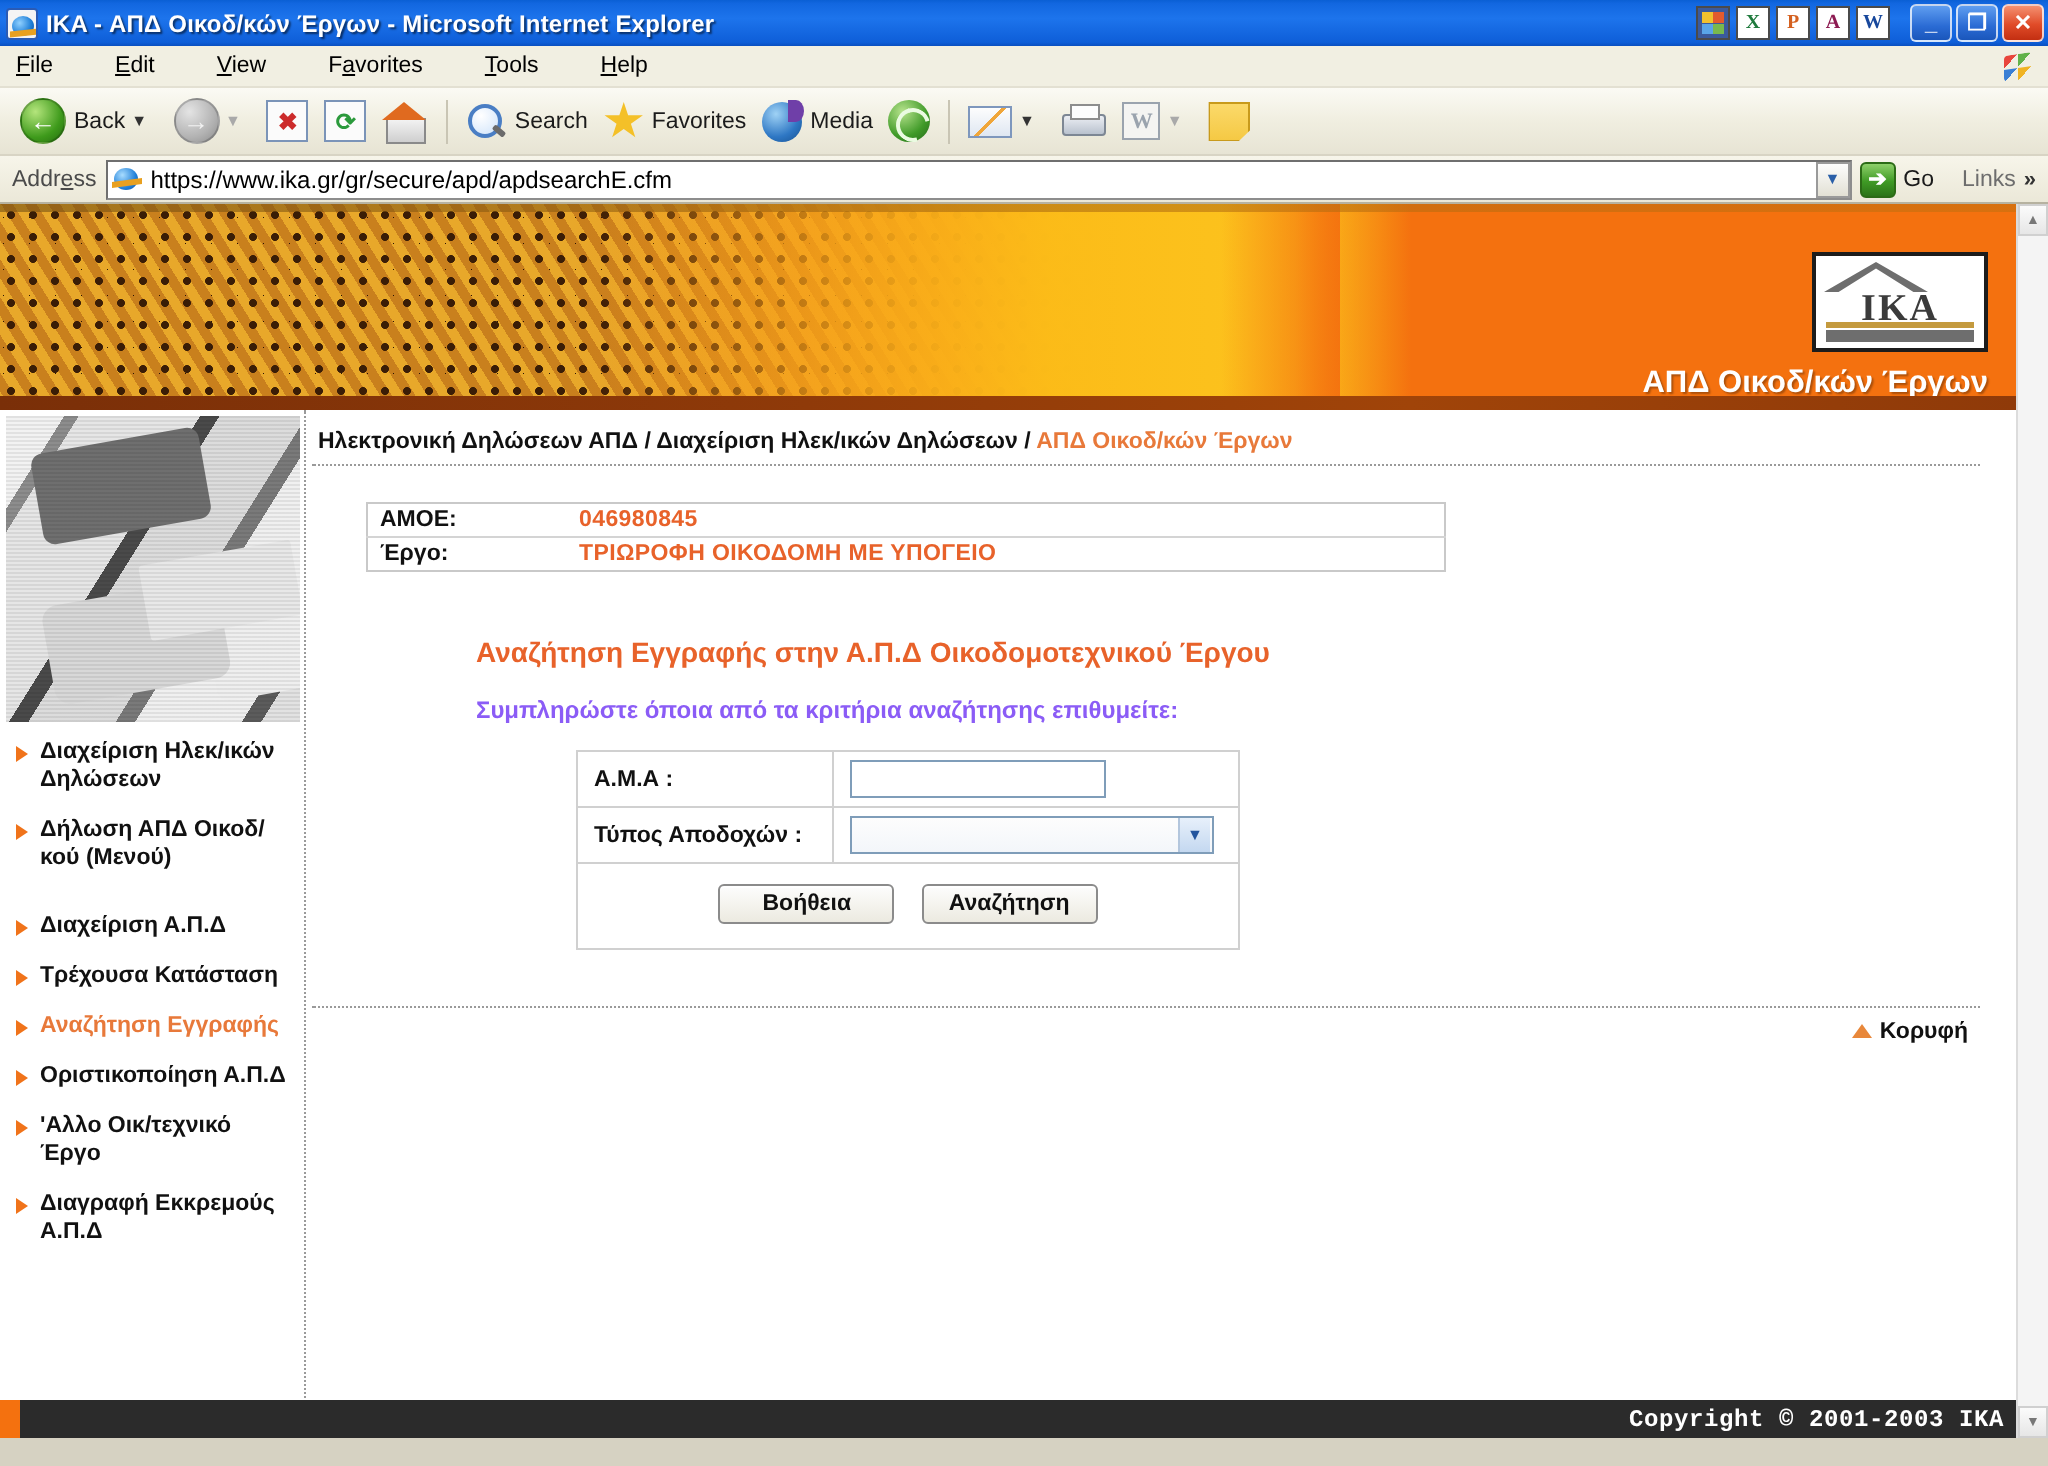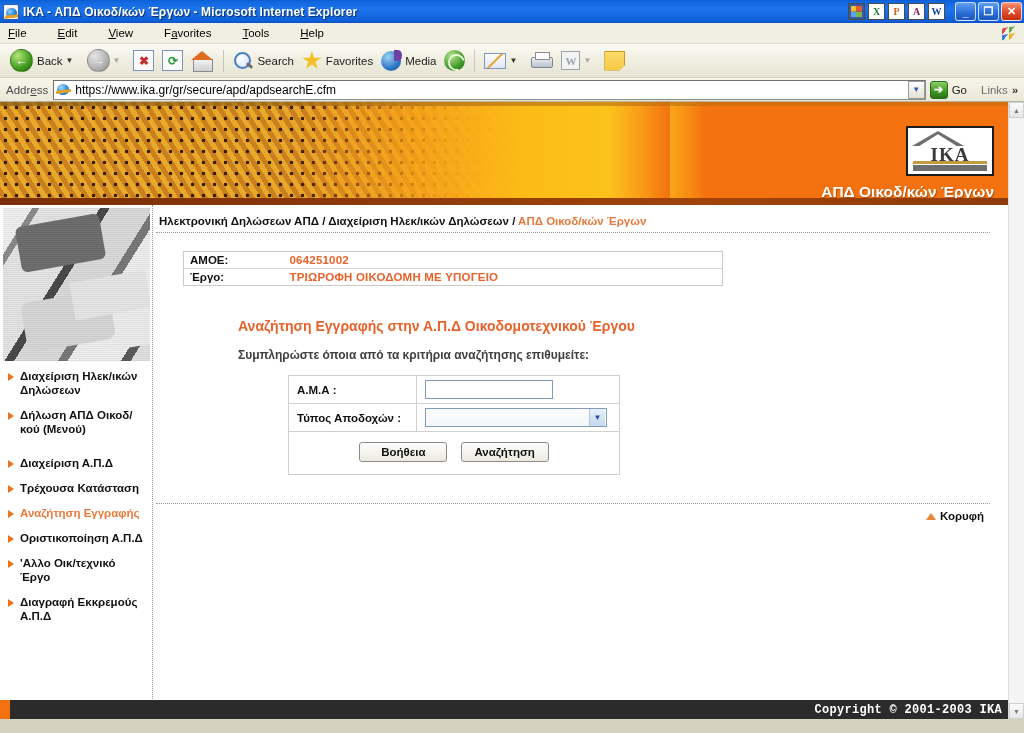--- a/index.html
+++ b/index.html
@@ -396,21 +396,21 @@
     padding: 2px 6px; font-size: 11.5px; vertical-align: middle;
     border-bottom: 1px solid #d4d4d4;
   }
   .info-table tr:last-child td { border-bottom: none; }
   .it-key { width: 100px; font-weight: bold; color: #111; }
   .it-val { color: #e8622a; font-weight: bold; letter-spacing:.2px;}
   .form-title {
     margin: 32px 0 0 85px; font-size: 14px; font-weight: bold; color: #e8622a;
   }
   .form-sub {
-    margin: 14px 0 0 85px; font-size: 12px; font-weight: bold; color: #404040;
+    margin: 14px 0 0 85px; font-size: 12px; font-weight: bold; color: #8b5cf6;
   }
   .form-box {
     margin: 13px 0 0 135px; width: 332px;
     border: 1px solid #c4c4c4; border-collapse: collapse;
     background: #fff;
   }
   .form-box td {
     border: 1px solid #d0d0d0; padding: 4px 8px; font-size: 11.5px;
   }
   .fb-label { width: 128px; font-weight: bold; color: #111; }
@@ -648,21 +648,21 @@
           <span> / </span>
           <span>Διαχείριση Ηλεκ/ικών Δηλώσεων</span>
           <span> / </span>
           <span class="cur">ΑΠΔ Οικοδ/κών Έργων</span>
         </div>
 
         <table class="info-table">
           <tbody>
               <tr>
             <td class="it-key">ΑΜΟΕ:</td>
-            <td class="it-val">064251002</td>
+            <td class="it-val">046980845</td>
           </tr>
           <tr>
             <td class="it-key">Έργο:</td>
             <td class="it-val">ΤΡΙΩΡΟΦΗ ΟΙΚΟΔΟΜΗ ΜΕ ΥΠΟΓΕΙΟ</td>
           </tr>
         </tbody>
           </table>
 
         <div class="form-title">Αναζήτηση Εγγραφής στην Α.Π.Δ Οικοδομοτεχνικού Έργου</div>
         <div class="form-sub">Συμπληρώστε όποια από τα κριτήρια αναζήτησης επιθυμείτε:</div>

